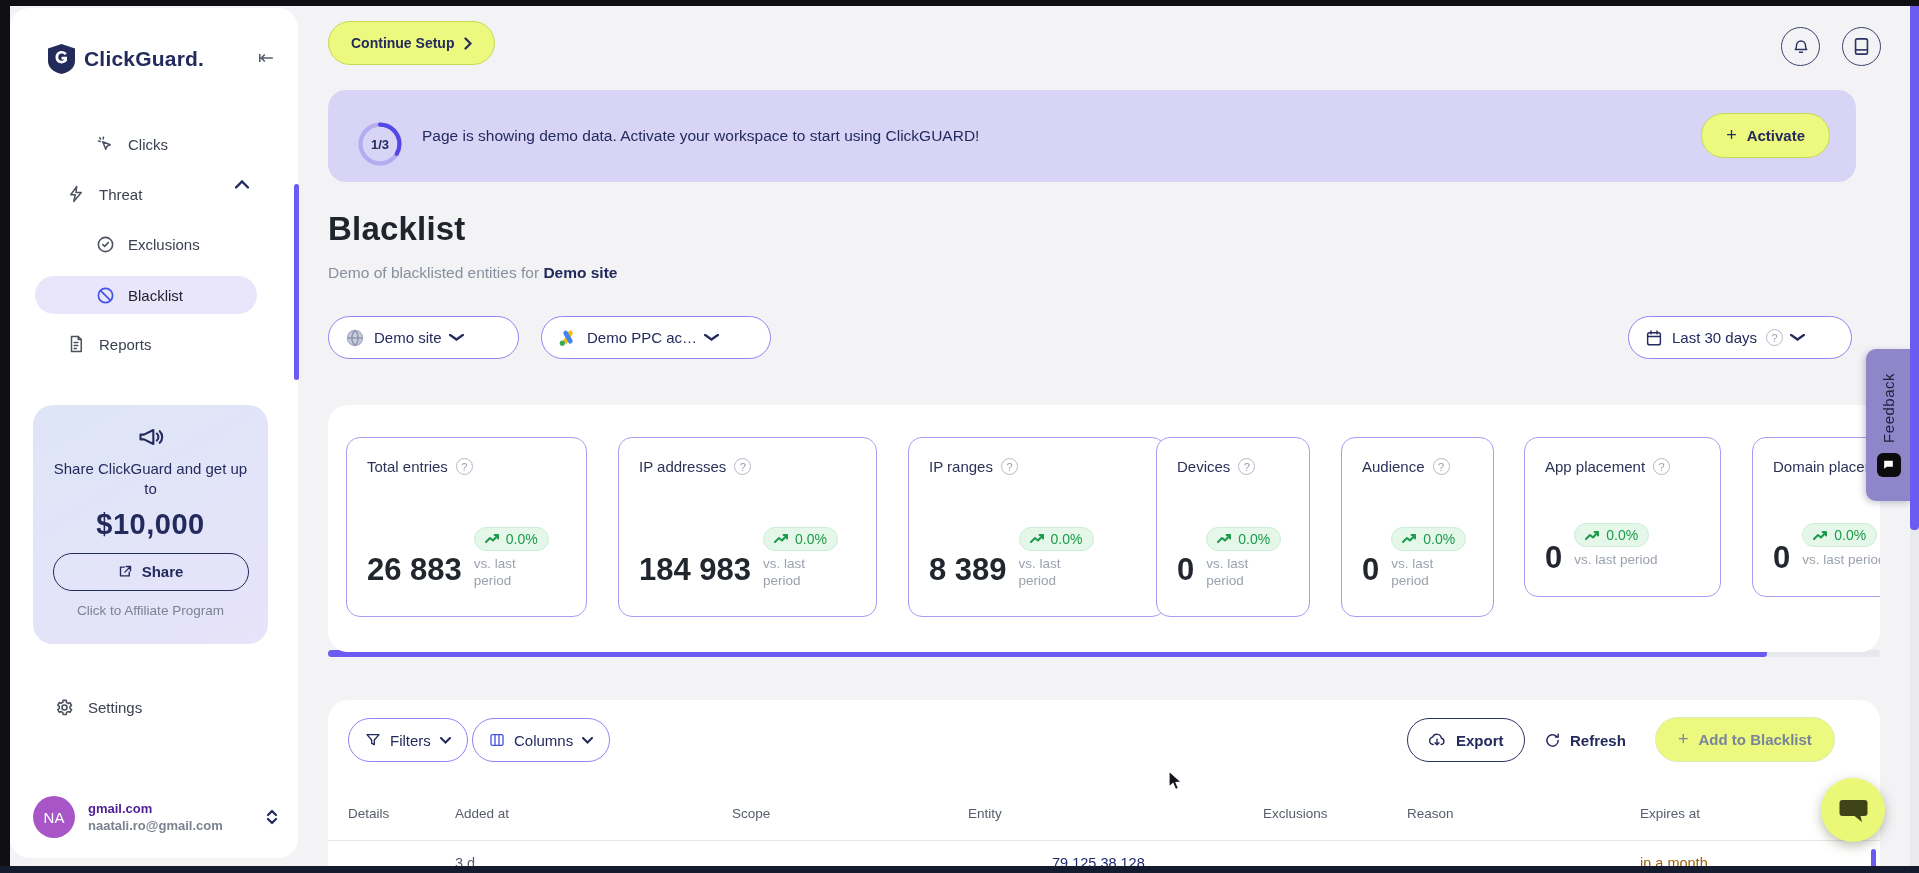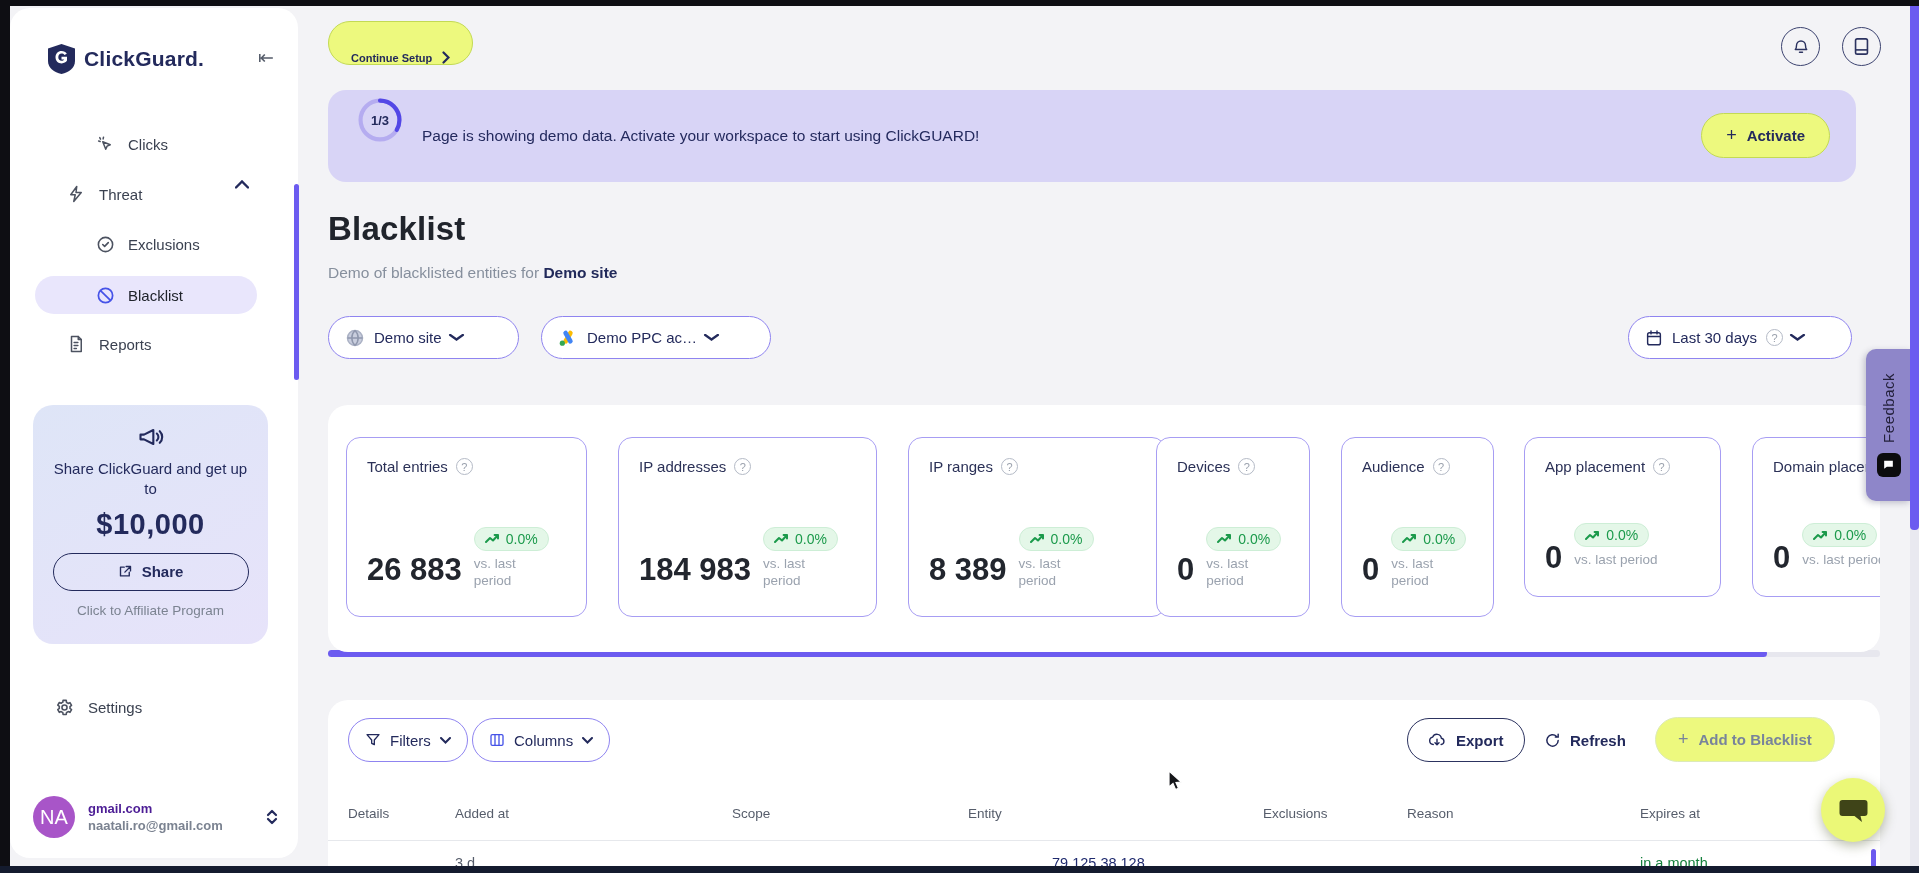--- a/index.html
+++ b/index.html
@@ -32,35 +32,35 @@
   .promo-ic { margin:18px auto 8px auto; width:28px; height:28px; }
   .promo-line { font-size:15px; line-height:1.35; padding:0 20px; font-weight:500; }
   .promo-amount { font-size:29px; font-weight:bold; margin-top:8px; letter-spacing:.5px; }
   .share-btn { margin:12px auto 0 auto; width:196px; height:38px; border:1.5px solid #232a5c; border-radius:19px;
                display:flex; align-items:center; justify-content:center; gap:9px; font-size:15px; font-weight:bold;
                color:#232a5c; background:transparent; cursor:pointer; }
   .promo-note { margin-top:12px; font-size:13.5px; color:#7b8391; }
   .settings-row { position:absolute; left:45px; top:690px; display:flex; align-items:center; gap:14px; font-size:15px; color:#3a4150; }
   .user-row { position:absolute; left:23px; top:788px; width:245px; display:flex; align-items:center; }
   .avatar { width:42px; height:42px; border-radius:50%; background:#a855c8; color:#fff; display:flex; align-items:center;
-            justify-content:center; font-size:20px; }
+            justify-content:center; font-size:15px; }
   .user-meta { margin-left:13px; flex:1; }
   .user-name { font-size:13px; font-weight:bold; color:#4c1d95; }
   .user-email { font-size:13px; color:#7b8391; margin-top:2px;font-weight:bold; }
   .user-chev { color:#232a5c; font-size:11px; line-height:.8; text-align:center; cursor:pointer; }
   
   .continue-btn { position:absolute; left:328px; top:21px; height:44px; padding:0 22px; background:#edf97e;
-                  border:1.5px solid #c3da54; border-radius:22px; display:flex; align-items:flex-end; gap:10px;
-                  font-size:11px; font-weight:bold; color:#232a5c; cursor:pointer; z-index:5; }
+                  border:1.5px solid #c3da54; border-radius:22px; display:flex; align-items:center; gap:10px;
+                  font-size:14px; font-weight:bold; color:#232a5c; cursor:pointer; z-index:5; }
   .round-btn { position:absolute; top:27px; width:39px; height:39px; border:1px solid #3c4370; border-radius:50%;
                background:transparent; display:flex; align-items:center; justify-content:center; color:#2c3360; cursor:pointer; }
   .btn-bell { left:1781px; } .btn-book { left:1842px; }
   
   .banner { position:absolute; left:328px; top:90px; width:1528px; height:92px; background:#d8d4f6; border-radius:18px; z-index:4; }
-  .ring-wrap { position:absolute; left:30px; top:8px; width:44px; height:44px; }
+  .ring-wrap { position:absolute; left:30px; top:32px; width:44px; height:44px; }
   .ring-label { position:absolute; inset:0; display:flex; align-items:center; justify-content:center;
                 font-size:13px; font-weight:bold; color:#232a5c; }
   .banner-msg { position:absolute; left:94px; top:0; height:92px; display:flex; align-items:center;
                 font-size:15.5px; color:#242a5e; font-weight:500; }
   .activate-btn { position:absolute; right:26px; top:23px; height:45px; padding:0 24px; background:#edf97e;
                   border:1.5px solid #c3da54; border-radius:23px; display:flex; align-items:center; gap:10px;
                   font-size:15px; font-weight:bold; color:#232a5c; cursor:pointer; }
   .plus { font-size:18px; font-weight:normal; }
   
   .page-title { position:absolute; left:328px; top:210px; font-size:33px; font-weight:bold; color:#20242c; letter-spacing:.2px; }
@@ -105,21 +105,21 @@
   .add-btn { position:absolute; left:1327px; top:17px; height:45px; padding:0 22px; background:#edf97e; border:1px solid #dceab8;
              border-radius:23px; display:flex; align-items:center; gap:10px; font-size:15px; font-weight:bold; color:#78849b; cursor:pointer; }
   .thead { position:absolute; top:98px; left:0; width:100%; height:32px; font-size:13.5px; color:#565d6b; }
   .th { position:absolute; top:8px; white-space:nowrap; }
   .th1{left:20px;} .th2{left:127px;} .th3{left:404px;} .th4{left:640px;} .th5{left:935px;} .th6{left:1079px;} .th7{left:1312px;}
   .t-divider { position:absolute; top:140px; left:0; width:100%; height:1px; background:#e6e8ec; }
   .trow { position:absolute; top:152px; left:0; width:100%; height:30px; font-size:14.5px; color:#3a4150; }
   .td { position:absolute; top:3px; white-space:nowrap; }
   .td-added { left:127px; color:#565d6b; }
   .td-entity { left:724px; color:#1f2a6e; font-weight:500; }
-  .td-expires { left:1312px; color:#15803d; }
+  .td-expires { left:1312px; color:#a16207; }
   .tbl-scroll-thumb { position:absolute; right:4px; bottom:0; width:5px; height:24px; background:#6c5bf0; border-radius:3px; }
   
   .feedback-tab { position:absolute; left:1866px; top:349px; width:45px; height:152px; background:#8e86c9;
                   border-radius:10px 0 0 10px; box-shadow:-2px 2px 6px rgba(40,40,80,.25); z-index:40;
                   display:flex; flex-direction:column; align-items:center; justify-content:center; gap:10px; cursor:pointer; }
   .feedback-text { writing-mode:vertical-rl; transform:rotate(180deg); font-size:15px; color:#23203b; letter-spacing:.5px; }
   .feedback-logo { width:24px; height:24px; background:#0c0c0e; border-radius:6px; display:flex; align-items:center;
                    justify-content:center; color:#fff; font-size:12px; }
   .chat-btn { position:absolute; left:1821px; top:778px; width:64px; height:64px; border-radius:50%; background:#ebf877;
               box-shadow:0 4px 12px rgba(60,70,20,.35); display:flex; align-items:center; justify-content:center; z-index:45; cursor:pointer; }

